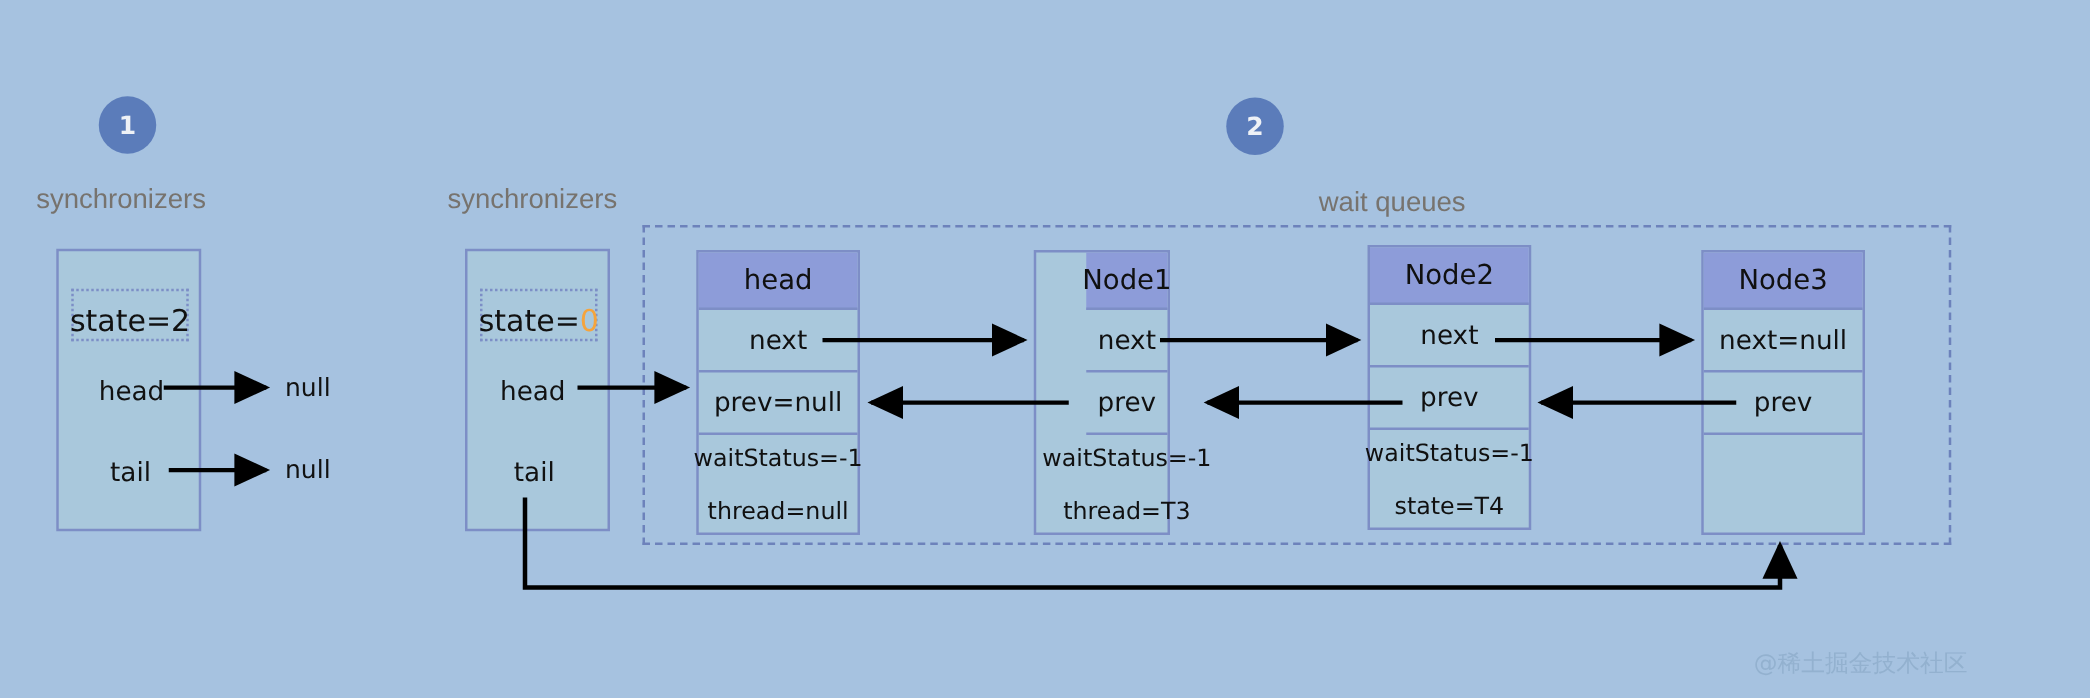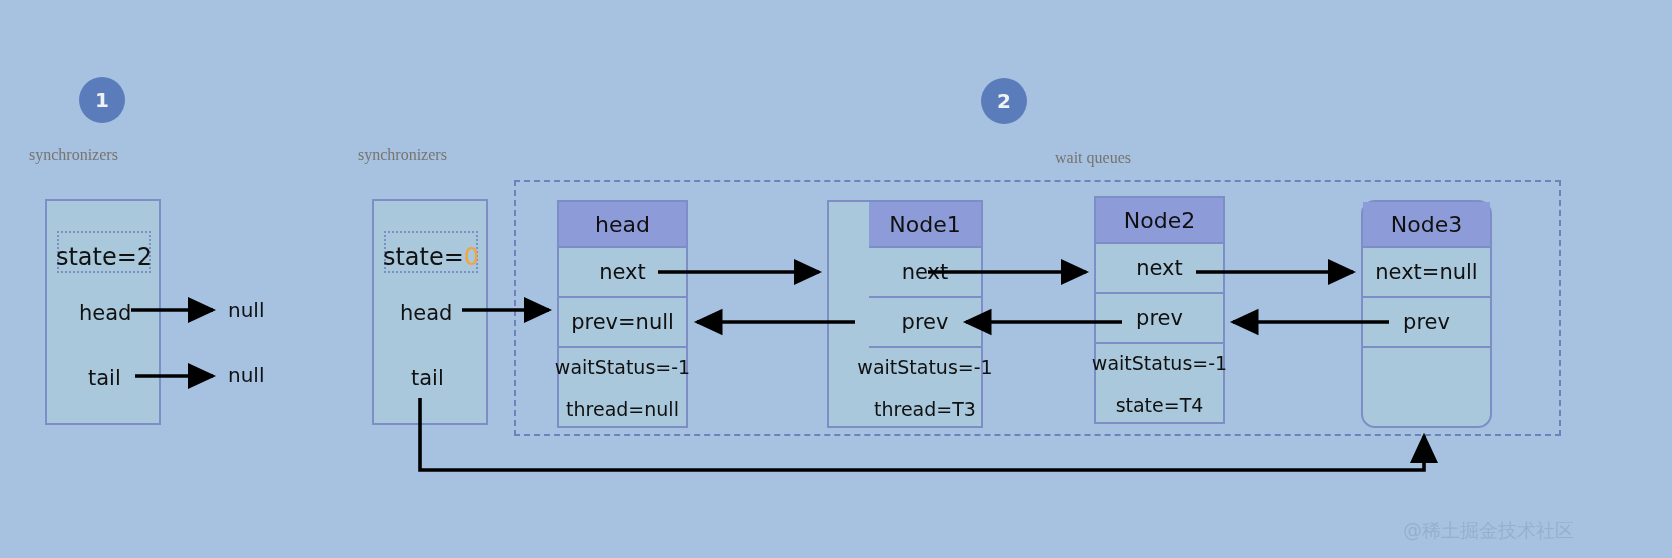--- a/index.html
+++ b/index.html
@@ -24,22 +24,22 @@
     background: #5b7cba;
     color: #eef1f6;
     font-size: 20px; font-weight: bold;
     display: flex; align-items: center; justify-content: center;
     letter-spacing: 0;
   }
 
   
   .caption {
     color: #77736e;
-    font-size: 16px;
-    font-family: Liberation Serif, serif;
+    font-size: 22px;
+    font-family: Liberation Sans, sans-serif;
     white-space: nowrap;
   }
 
   
   .sync-box {
     background: #a9c8dc;
     border: 2px solid #7d8ec6;
     box-sizing: border-box;
   }
   .state-chip {
@@ -151,41 +151,41 @@
   <div class="node" style="left:557px; top:200px; width:131px; height:228px;">
     <div class="hdr">head</div>
     <div class="cell">next</div>
     <div class="cell">prev=null</div>
     <div class="cell last">
       <span class="line">waitStatus=-1</span>
       <span class="line">thread=null</span>
     </div>
   </div>
 
-  <div class="node" style="left:827px; top:200px; width:156px; height:228px;padding-left:40px;">
+  <div class="node" style="left:827px; top:200px; width:109px; height:228px;padding-left:40px;">
     <div class="hdr">Node1</div>
     <div class="cell">next</div>
     <div class="cell">prev</div>
     <div class="cell last">
       <span class="line">waitStatus=-1</span>
       <span class="line">thread=T3</span>
     </div>
   </div>
 
   <div class="node" style="left:1094px; top:196px; width:131px; height:228px;">
     <div class="hdr">Node2</div>
     <div class="cell">next</div>
     <div class="cell">prev</div>
     <div class="cell last">
       <span class="line">waitStatus=-1</span>
       <span class="line">state=T4</span>
     </div>
   </div>
 
-  <div class="node" style="left:1361px; top:200px; width:131px; height:228px;border-radius:14px;">
+  <div class="node" style="left:1361px; top:200px; width:131px; height:228px;">
     <div class="hdr">Node3</div>
     <div class="cell">next=null</div>
     <div class="cell">prev</div>
   </div>
 
   <svg class="overlay" viewBox="0 0 1672 558">
     <defs>
       <marker id="ah" markerWidth="9" markerHeight="9" refX="7.5" refY="4.5" orient="auto" markerUnits="strokeWidth">
         <path d="M0,0.6 L8.4,4.5 L0,8.4 z" fill="#000"></path>
       </marker>

